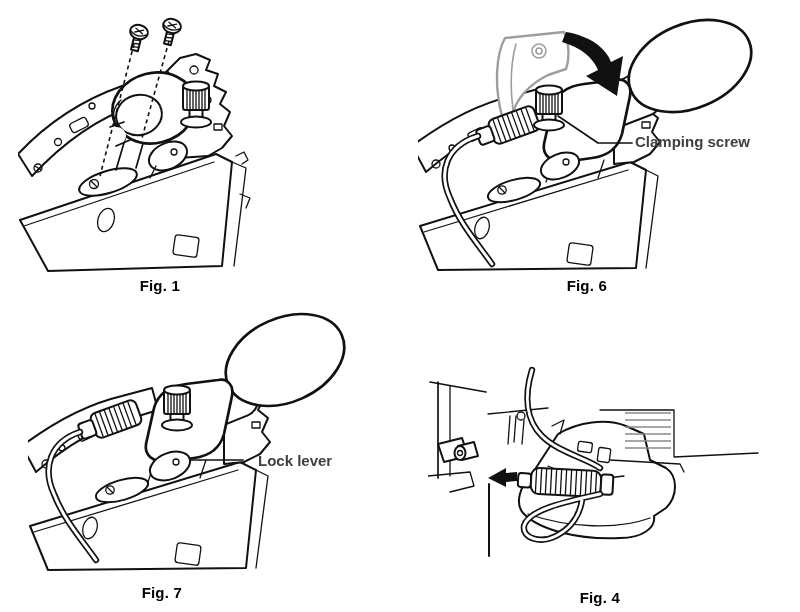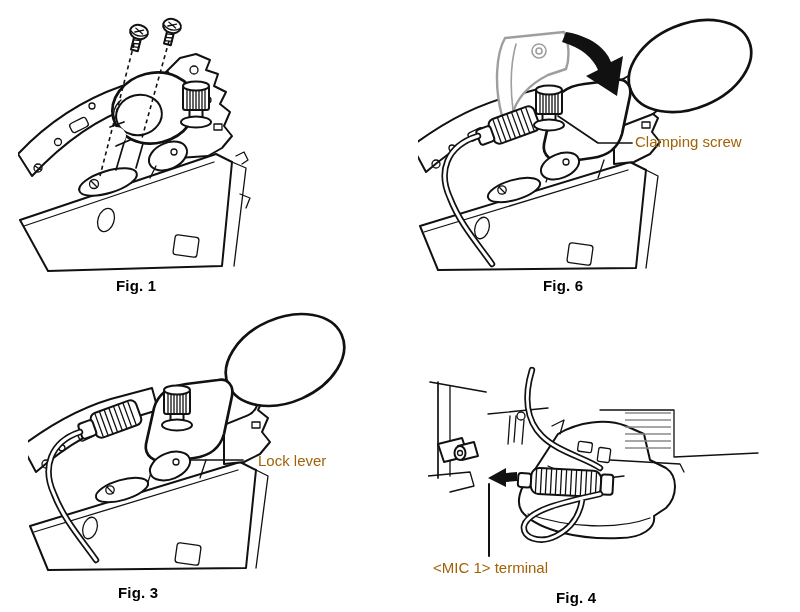--- a/index.html
+++ b/index.html
@@ -1,21 +1,21 @@
 <!DOCTYPE html>
 <html><head>
 <meta charset="utf-8">
 <style>
   html,body{margin:0;padding:0;background:#fff;}
   #canvas{position:relative;width:800px;height:612px;background:#fff;overflow:hidden;
           font-family:"Liberation Sans",sans-serif;}
   .panel{position:absolute;}
   .fig-caption{position:absolute;font-weight:bold;font-size:15px;color:#000;
-               width:64px;text-align:left;letter-spacing:.2px;}
-  .callout{position:absolute;font-weight:normal;font-size:15px;color:#a16207;white-space:nowrap;}
+               width:64px;text-align:right;letter-spacing:.2px;}
+  .callout{position:absolute;font-weight:bold;font-size:15px;color:#404040;white-space:nowrap;}
   
   .ln{fill:none;stroke:#111;stroke-width:2;stroke-linecap:round;stroke-linejoin:round;}
   .thin{stroke-width:1.3;}
   .med{stroke-width:1.7;}
   .wh{fill:#fff;stroke:#111;stroke-width:2;stroke-linejoin:round;stroke-linecap:round;}
   .whb{fill:#fff;stroke:#111;stroke-width:2.7;stroke-linejoin:round;}
   .blk{fill:#111;stroke:none;}
   .gray{fill:#fff;stroke:#9e9e9e;stroke-width:2.4;stroke-linejoin:round;stroke-linecap:round;}
   .grayln{fill:none;stroke:#9e9e9e;stroke-width:1.6;stroke-linecap:round;}
   .dash{fill:none;stroke:#111;stroke-width:1.6;stroke-dasharray:4 3.4;}
@@ -287,19 +287,18 @@
       <path class="cable-in" d="M172,168 C136,176 100,184 96,200 C94,212 112,218 128,210 C144,202 152,188 154,174"></path>
     </g>
 
     <path class="blk" d="M89,146 L89,155 L78,156 L78,161 L60,152 L78,142 L78,147 Z"></path>
 
     <path class="ln" d="M61,158 L61,230" stroke-width="2.4"></path>
   </svg>
 
   <div class="fig-caption" style="left:116px;top:277px">Fig. 1</div>
   <div class="fig-caption" style="left:543px;top:277px">Fig. 6</div>
-  <div class="fig-caption" style="left:118px;top:584px">Fig. 3</div>
+  <div class="fig-caption" style="left:118px;top:584px">Fig. 7</div>
   <div class="fig-caption" style="left:556px;top:589px">Fig. 4</div>
 
   <div class="callout" style="left:635px;top:133px">Clamping screw</div>
   <div class="callout" style="left:258px;top:452px">Lock lever</div>
-  <div class="callout" style="left:433px;top:559px">&lt;MIC 1&gt; terminal</div>
 </div>
 
 </body></html>

